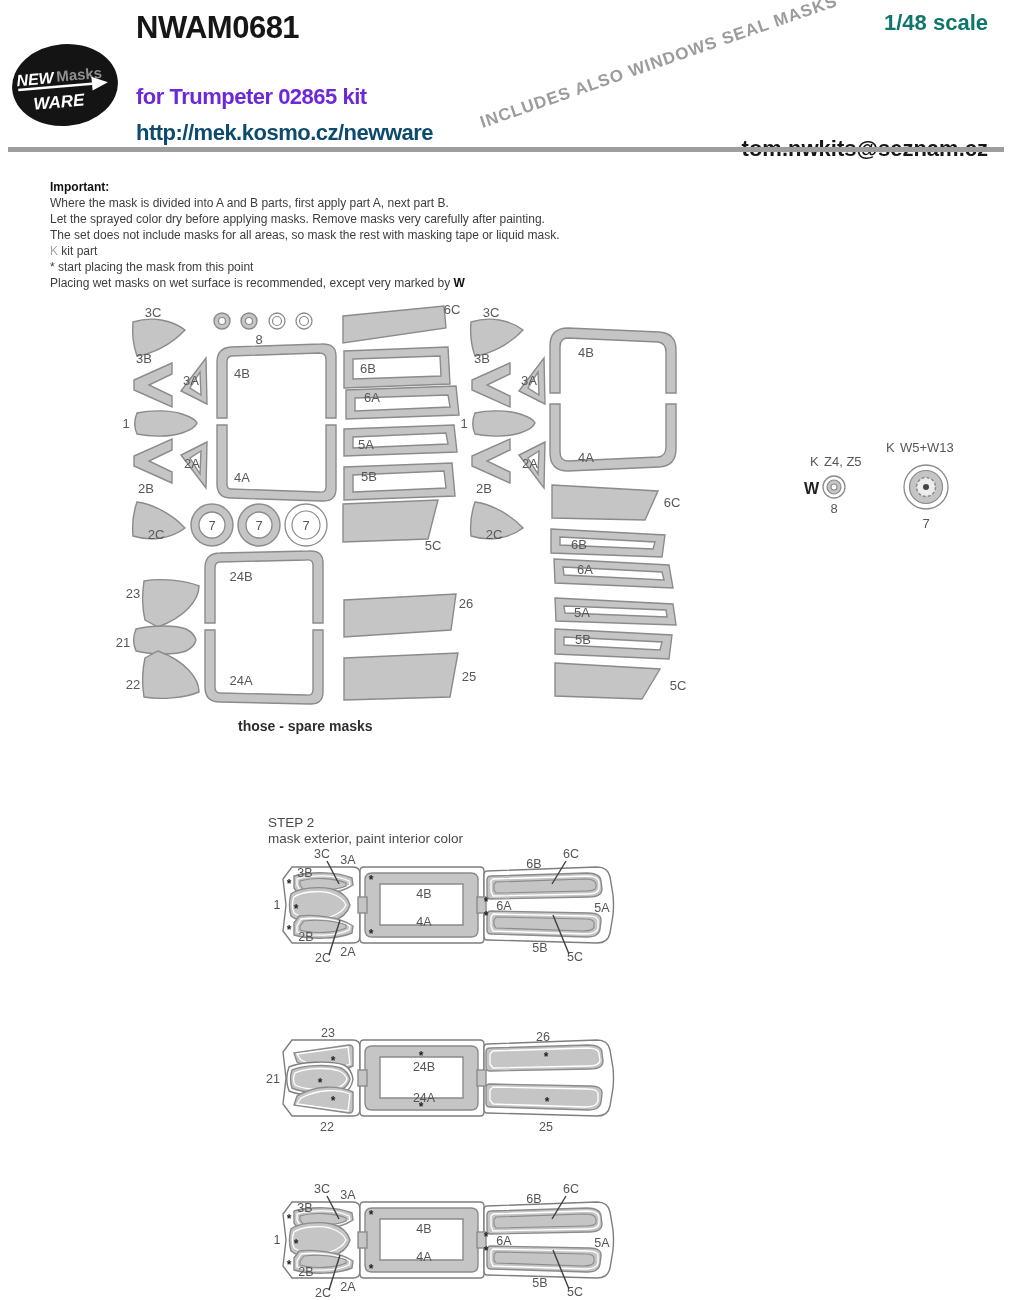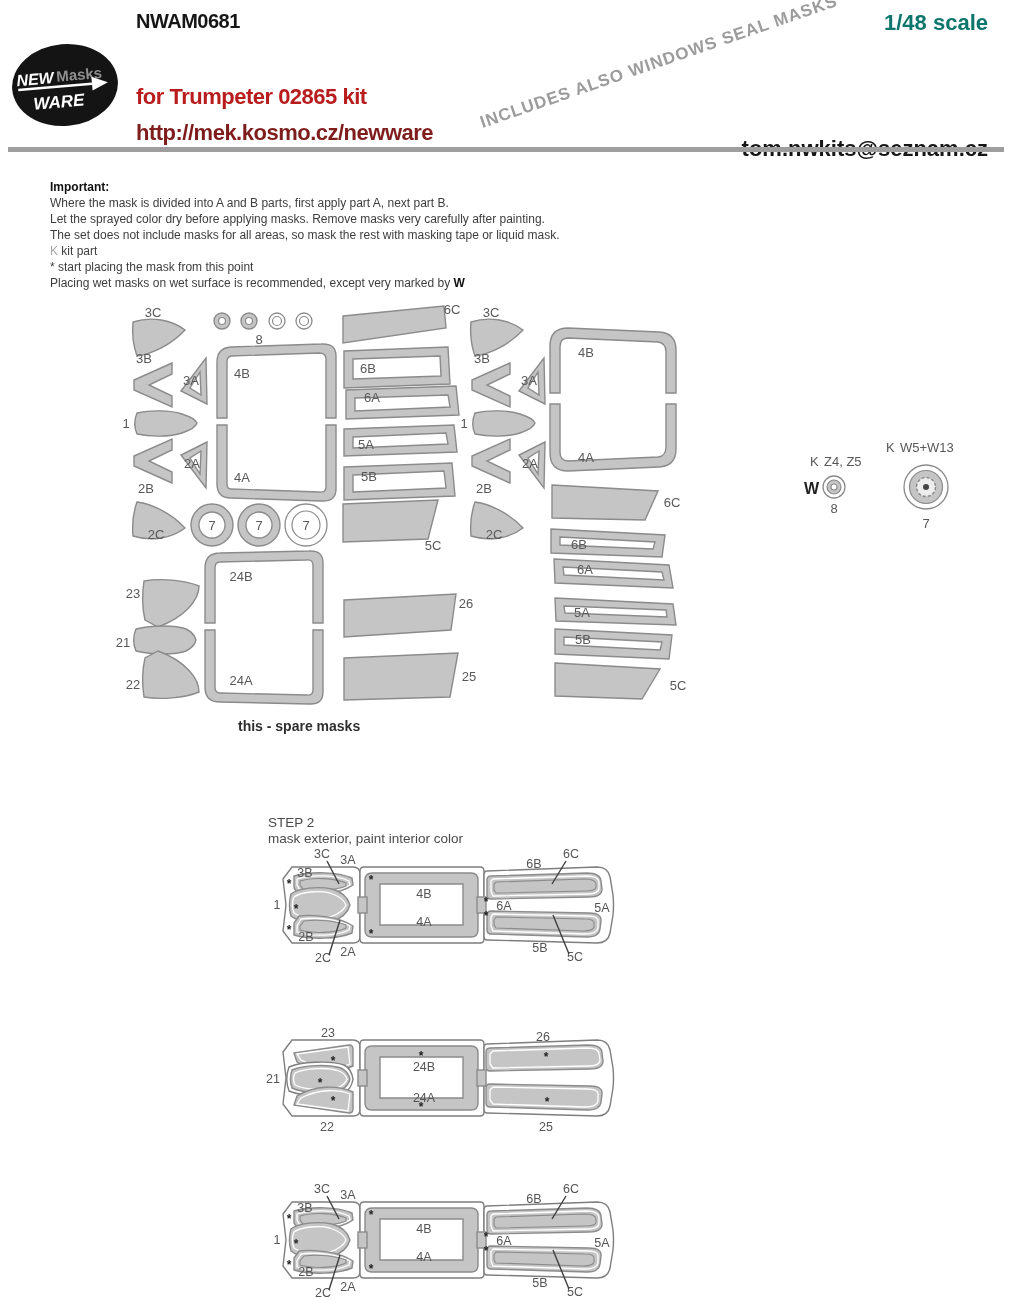--- a/index.html
+++ b/index.html
@@ -1,23 +1,23 @@
 <!DOCTYPE html>
 <html><head>
 <meta charset="utf-8">
 <style>
   html,body{margin:0;padding:0;background:#fff;}
   #page{position:relative;width:1012px;height:1300px;background:#fff;overflow:hidden;
         font-family:"Liberation Sans",sans-serif;color:#3d3d3d;}
   .abs{position:absolute;}
   
-  .hcode{left:136px;top:10px;font-size:20px;font-weight:bold;color:#161616;letter-spacing:-0.5px;}
+  .hcode{left:136px;top:10px;font-size:31px;font-weight:bold;color:#161616;letter-spacing:-0.5px;}
   .htitle1{left:136px;top:48px;font-size:22px;font-weight:bold;color:#161616;letter-spacing:-0.5px;}
-  .htitle2{left:136px;top:84px;font-size:22px;font-weight:bold;color:#b91c1c;letter-spacing:-0.5px;}
-  .hurl{left:136px;top:120px;font-size:22px;font-weight:bold;color:#7f1d1d;letter-spacing:-0.5px;}
+  .htitle2{left:136px;top:84px;font-size:22px;font-weight:bold;color:#6d28d9;letter-spacing:-0.5px;}
+  .hurl{left:136px;top:120px;font-size:22px;font-weight:bold;color:#0c4a6e;letter-spacing:-0.5px;}
   .hscale{right:24px;top:10px;font-size:22px;font-weight:bold;color:#0f766e;}
   .hemail{right:24px;top:136px;font-size:22px;font-weight:bold;color:#161616;}
   .hbanner{left:468px;top:52px;width:382px;text-align:center;font-size:17px;font-weight:600;
            color:#9c9c9c;letter-spacing:1px;transform:rotate(-19deg);transform-origin:center;}
   .divider{left:8px;top:147px;width:996px;height:5px;background:#9e9e9e;}
   
   .imp{left:50px;top:179px;width:660px;font-size:12px;line-height:16px;color:#3d3d3d;}
   .imp .bold{font-weight:bold;color:#111;}
   .kgray{color:#a6a6a6;}
   .wbold{font-weight:bold;color:#111;}
@@ -182,21 +182,21 @@
       <text class="lab labstart" x="886" y="452" fill="#a6a6a6">K</text>
       <text class="lab labstart" x="900" y="452">W5+W13</text>
       <circle cx="926" cy="487" r="22" fill="#fff" stroke="#8b8b8b" stroke-width="1.3"></circle>
       <circle cx="926" cy="487" r="16.5" fill="#c5c5c5" stroke="#8b8b8b" stroke-width="1.2"></circle>
       <circle cx="926" cy="487" r="9.5" fill="#ededed" stroke="#8b8b8b" stroke-width="1.5" stroke-dasharray="3 2"></circle>
       <circle cx="926" cy="487" r="3" fill="#444"></circle>
       <text class="lab" x="926" y="528">7</text>
     </g>
   </svg>
 
-  <div class="abs spare">this - spare masks</div>
+  <div class="abs spare">those - spare masks</div>
 
   <div class="abs steph" style="left:268px;top:815px;">
     <div>STEP 2</div>
     <div>mask exterior, paint interior color</div>
   </div>
 
   <svg class="abs" style="left:255px;top:845px;" width="380" height="455" viewBox="255 845 380 455">
     <defs>
 
       <g id="shell">

